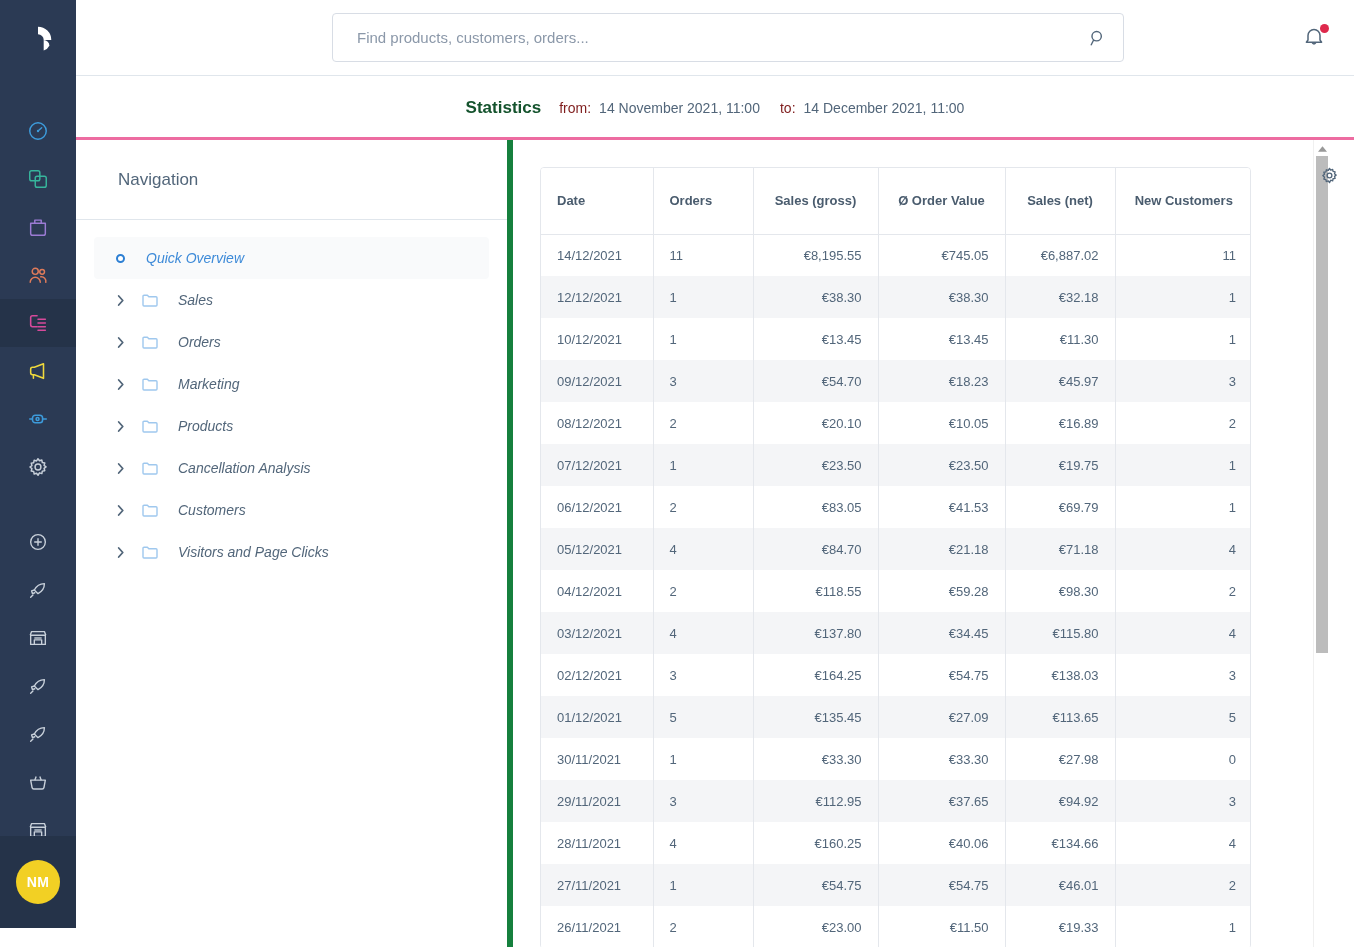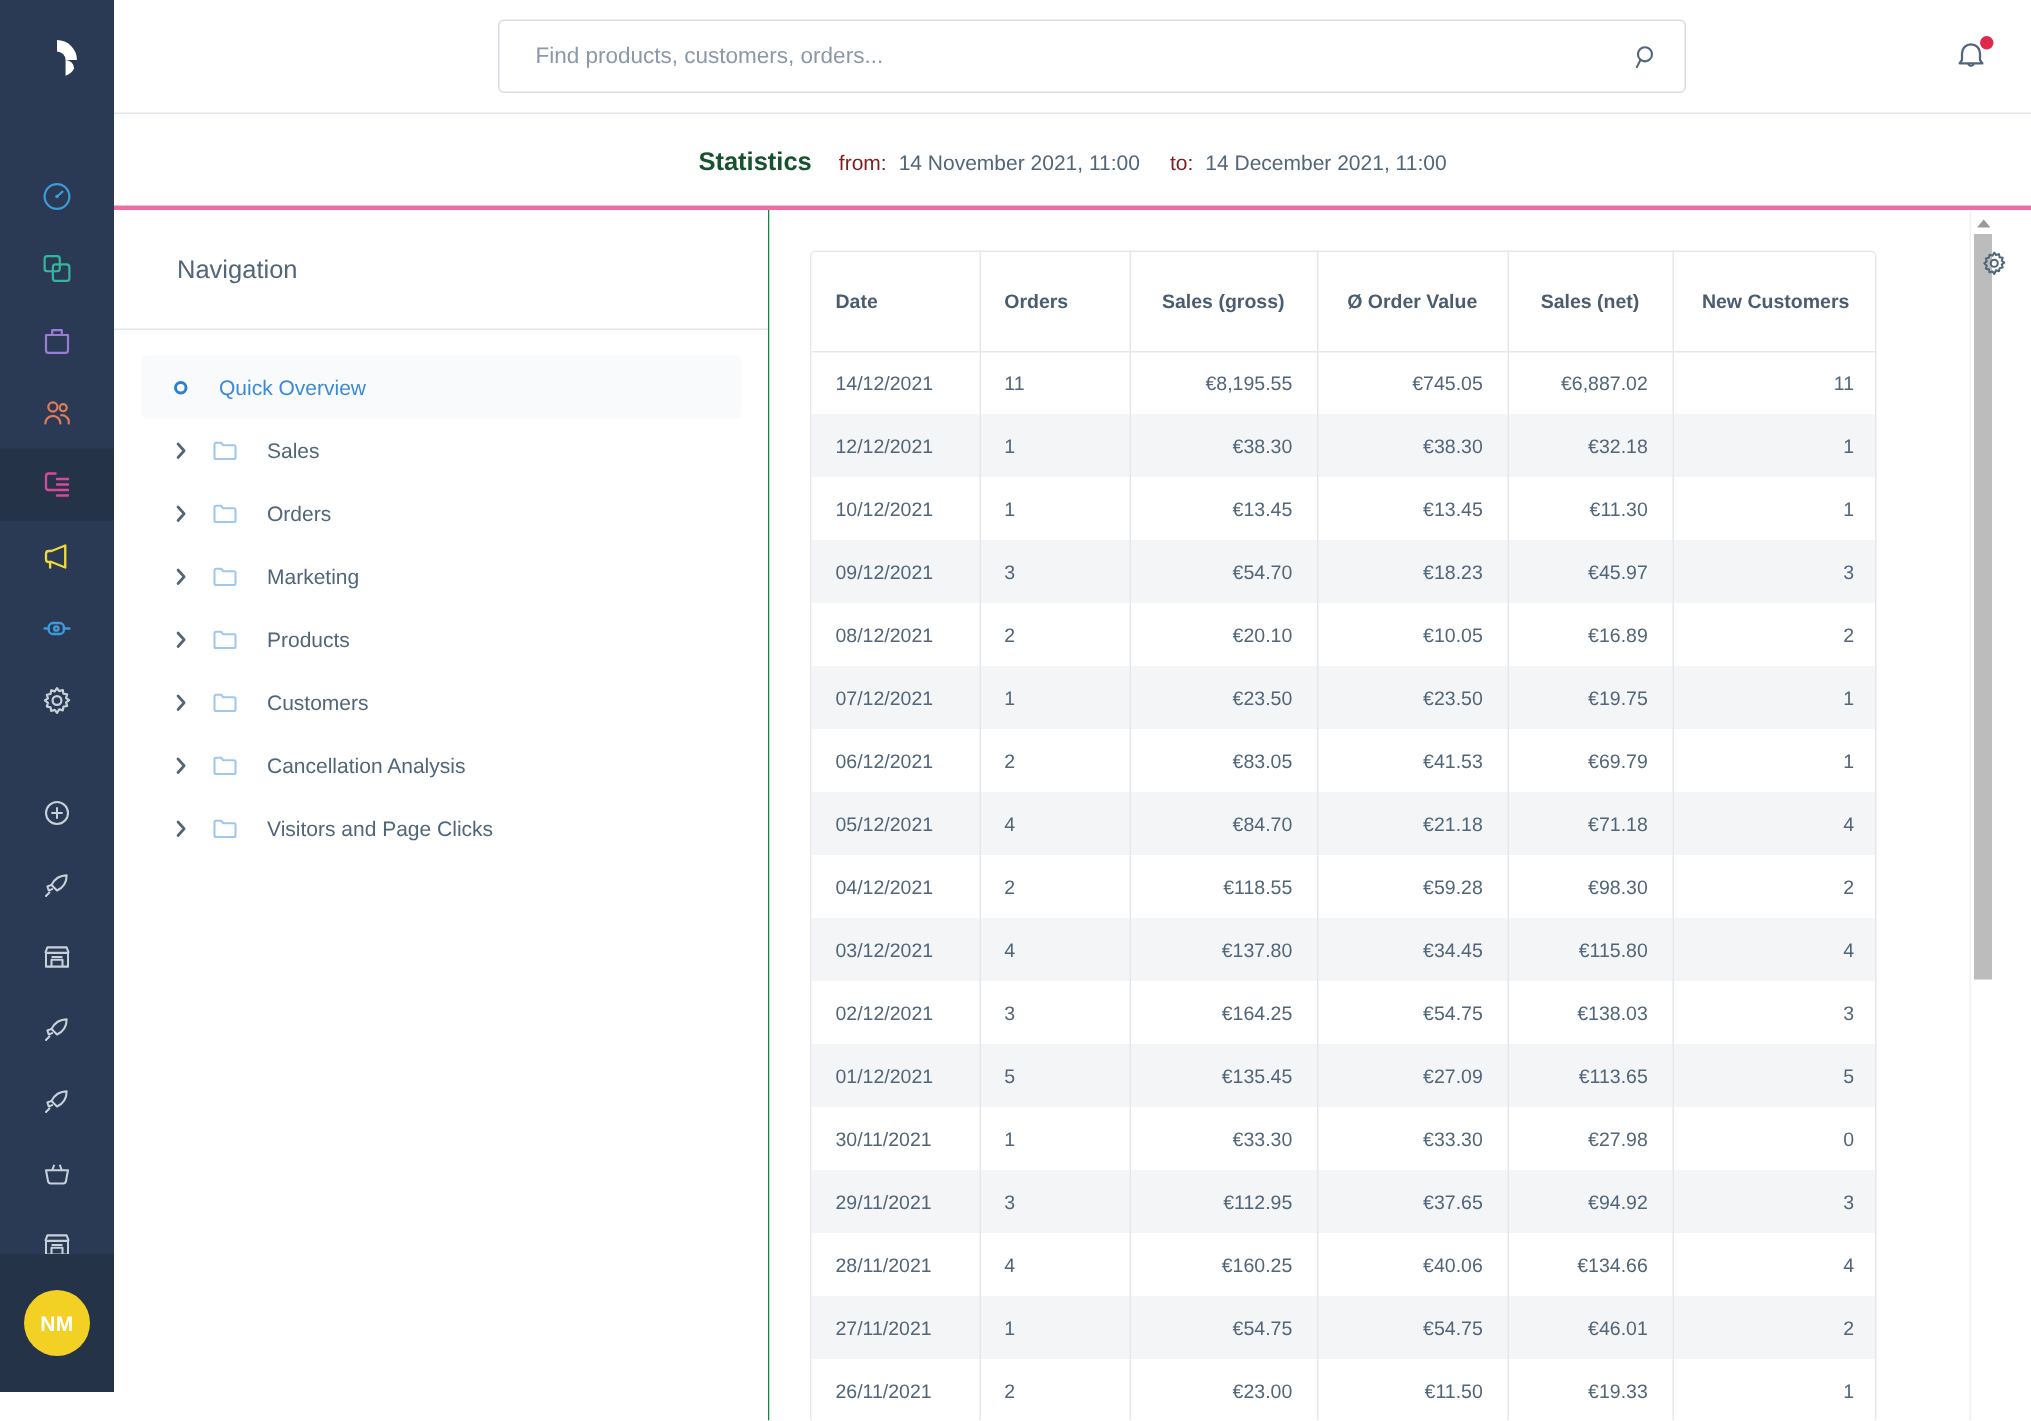--- a/index.html
+++ b/index.html
@@ -110,38 +110,38 @@
     height: 3px; background: #ed6ca1;
   }
 
   
   .body-split { flex: 1 1 auto; display: flex; min-height: 0; position: relative; background:#fff;}
 
   
   .nav-panel {
     width: 437px; flex: 0 0 437px;
     background: #fff;
-    border-right: 1px solid #15803d;
+    border-right: 6px solid #15803d;
     display: flex; flex-direction: column;
   }
   .nav-head {
     height: 80px; flex: 0 0 80px;
     display: flex; align-items: center;
     padding-left: 42px;
     border-bottom: 1px solid #e0e6ec;
   }
   .nav-head-title { font-size: 17px; color: #52667a; }
   .nav-list { padding: 17px 18px 0 18px; }
   .nav-item {
     height: 42px;
     display: flex; align-items: center;
     padding-left: 18px;
     border-radius: 4px;
     cursor: pointer;
-    font-size: 14px; color: #52667a;
+    font-size: 14px; color: #52667a; font-style: italic;
   }
   .nav-item.active { background: #f9fafb; color: #3d8ad8; }
   .nav-chev {
     width: 16px; flex: 0 0 16px;
     color: #52667a;
     display: flex; align-items: center; justify-content: center;
   }
   .nav-chev svg { width: 9px; height: 13px; display: block; }
   .nav-bullet {
     width: 16px; flex: 0 0 16px;
@@ -491,35 +491,35 @@
             <span class="nav-chev">
               <svg viewBox="0 0 10 14" fill="none" stroke="#52667a" stroke-width="2" stroke-linecap="round" stroke-linejoin="round">
                   <path d="M3 2 L7.5 7 L3 12"></path>
                 </svg>
             </span>
             <span class="nav-folder">
               <svg viewBox="0 0 16 14" fill="none" stroke="#9fc8ee" stroke-width="1.4" stroke-linejoin="round">
                   <path d="M1 3.2 a1 1 0 0 1 1-1 h3.4 l1.4 1.6 H14 a1 1 0 0 1 1 1 V12 a1 1 0 0 1 -1 1 H2 a1 1 0 0 1 -1-1 Z"></path>
                 </svg>
             </span>
-            <span class="nav-label">Customers</span>
+            <span class="nav-label">Cancellation Analysis</span>
           </div>
 
           <div class="nav-item">
             <span class="nav-chev">
               <svg viewBox="0 0 10 14" fill="none" stroke="#52667a" stroke-width="2" stroke-linecap="round" stroke-linejoin="round">
                   <path d="M3 2 L7.5 7 L3 12"></path>
                 </svg>
             </span>
             <span class="nav-folder">
               <svg viewBox="0 0 16 14" fill="none" stroke="#9fc8ee" stroke-width="1.4" stroke-linejoin="round">
                   <path d="M1 3.2 a1 1 0 0 1 1-1 h3.4 l1.4 1.6 H14 a1 1 0 0 1 1 1 V12 a1 1 0 0 1 -1 1 H2 a1 1 0 0 1 -1-1 Z"></path>
                 </svg>
             </span>
-            <span class="nav-label">Cancellation Analysis</span>
+            <span class="nav-label">Customers</span>
           </div>
 
           <div class="nav-item">
             <span class="nav-chev">
               <svg viewBox="0 0 10 14" fill="none" stroke="#52667a" stroke-width="2" stroke-linecap="round" stroke-linejoin="round">
                   <path d="M3 2 L7.5 7 L3 12"></path>
                 </svg>
             </span>
             <span class="nav-folder">
               <svg viewBox="0 0 16 14" fill="none" stroke="#9fc8ee" stroke-width="1.4" stroke-linejoin="round">

